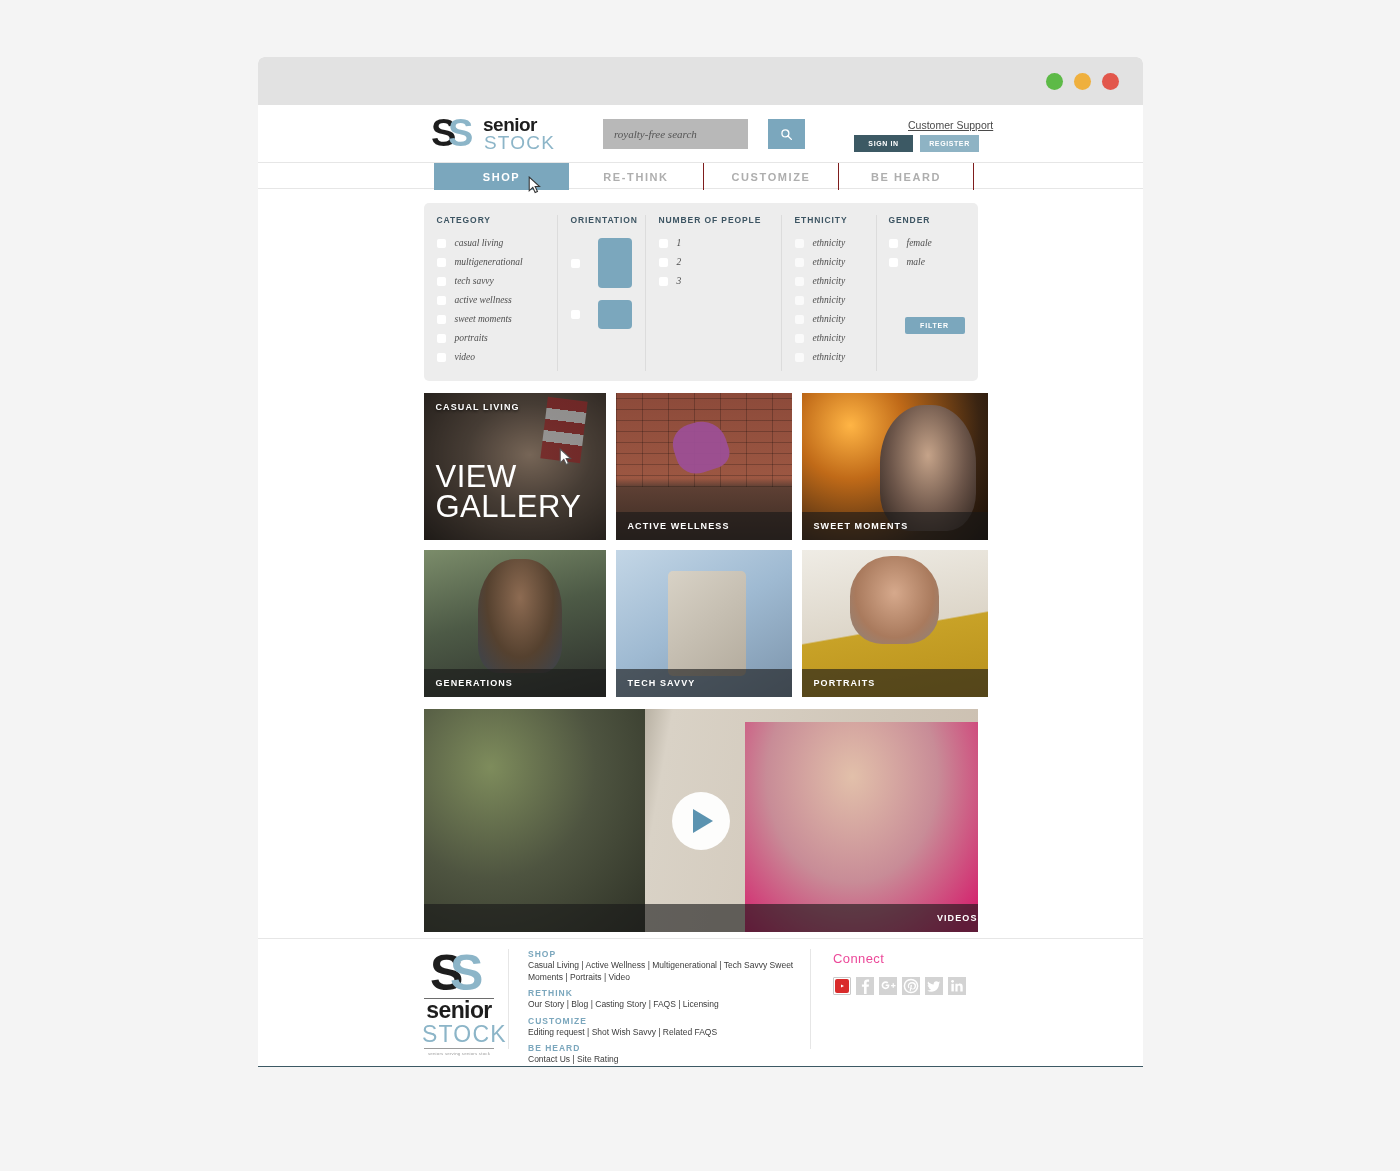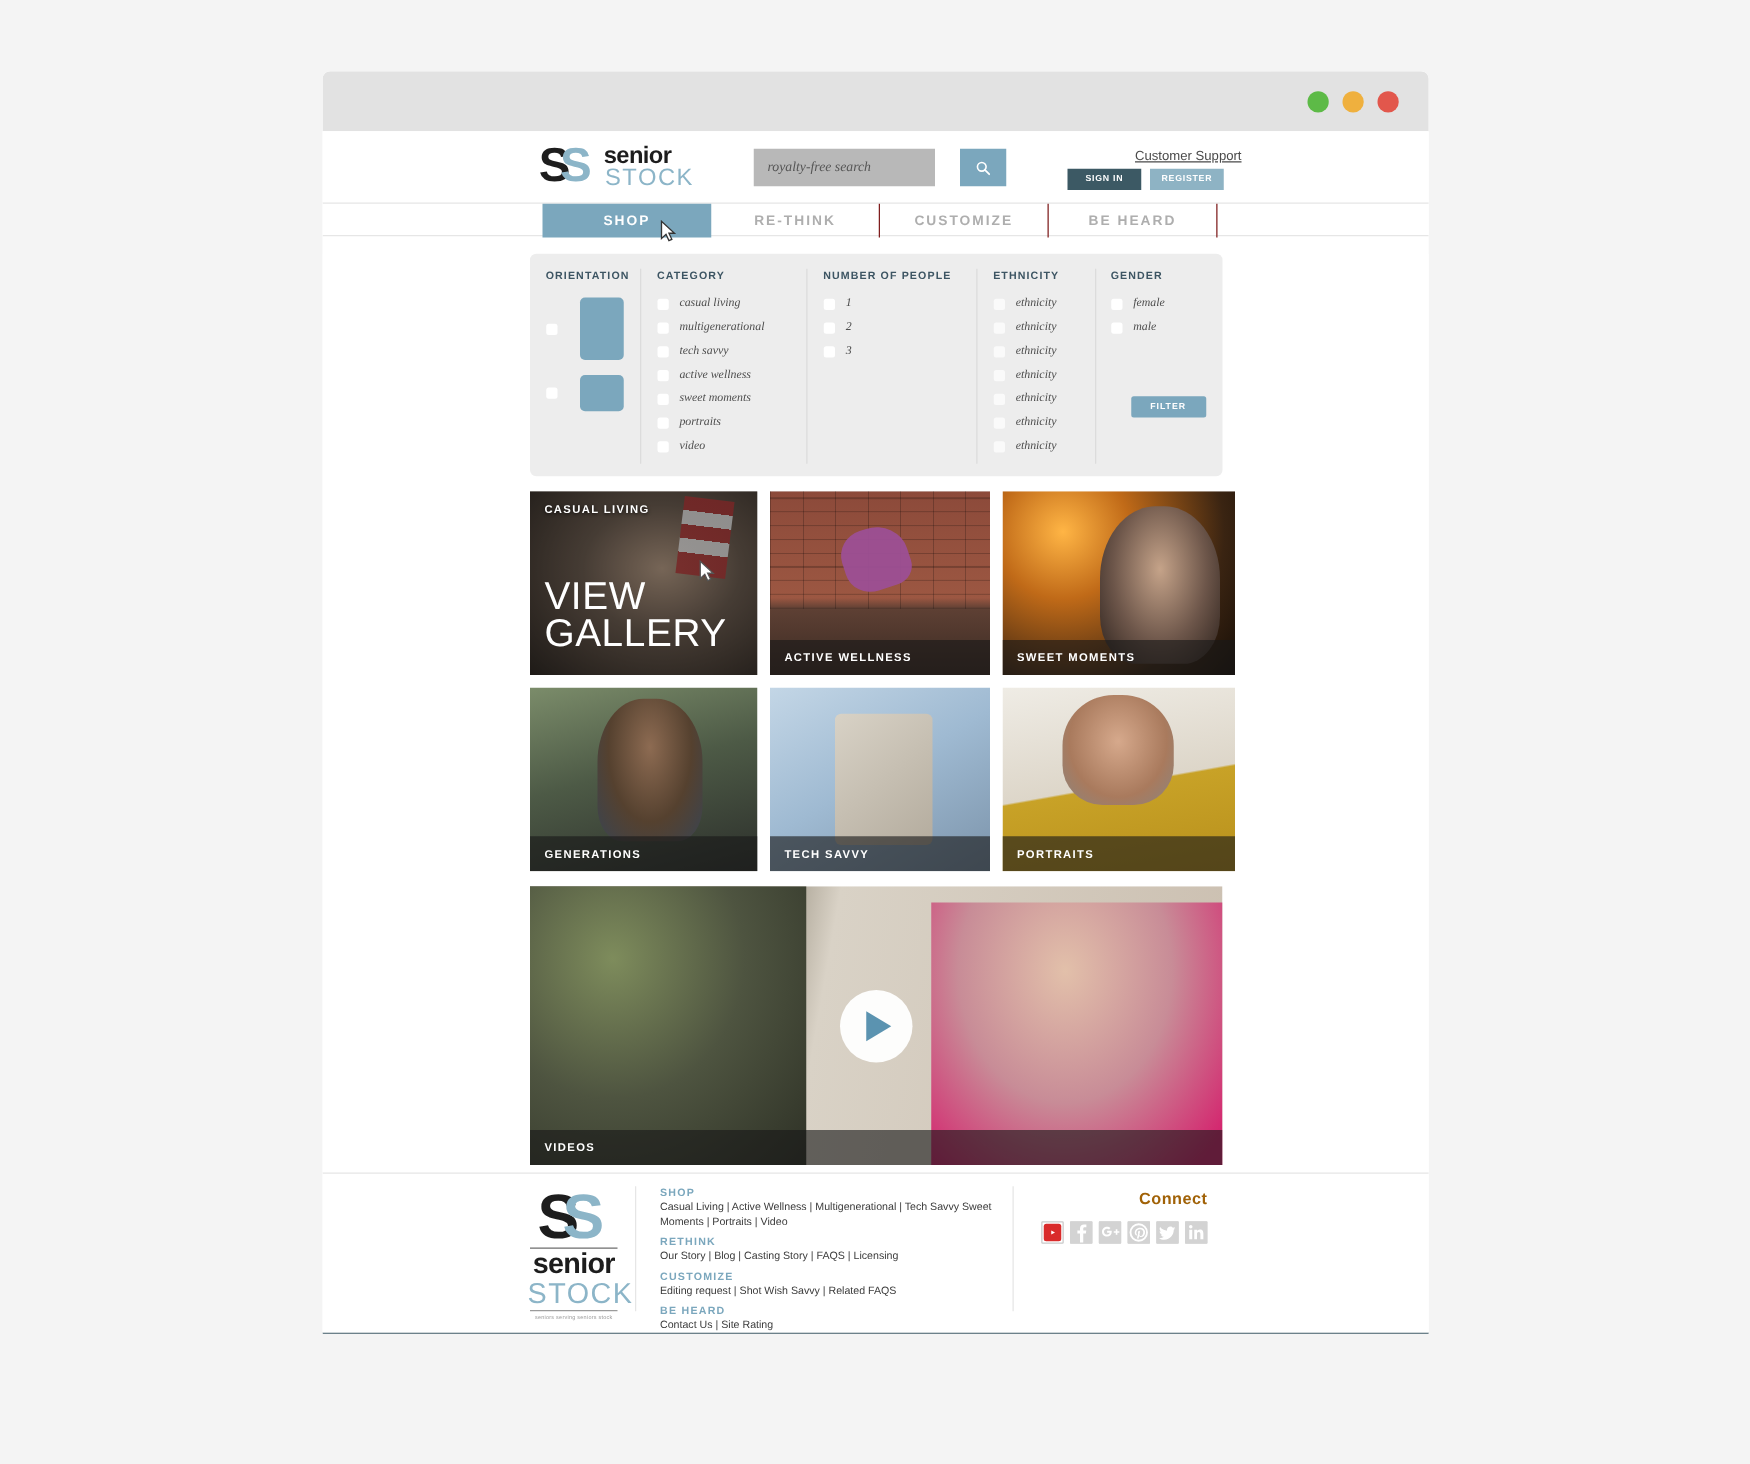--- a/index.html
+++ b/index.html
@@ -207,21 +207,21 @@
   .ph-video::before { content:""; position:absolute; left:0; top:0; width:40%; height:100%;
       background: radial-gradient(ellipse at 30% 26%, #7e8c5c 0%, #4e5440 48%, #2e3126 100%); }
   .ph-video::after { content:""; position:absolute; right:0; top:6%; width:42%; height:94%;
       background: radial-gradient(ellipse at 46% 26%, #e2c0aa 0%, #c88c97 48%, #d4246e 92%); }
   .play-btn {
     position: absolute; left: 50%; top: 50%; transform: translate(-50%,-50%);
     width: 58px; height: 58px; border-radius: 50%; background: rgba(255,255,255,0.95);
     display: flex; align-items: center; justify-content: center; z-index: 3;
   }
   .play-btn svg { width: 24px; height: 26px; margin-left: 4px; }
-  .video .tile-caption { z-index: 3; }
+  .video .tile-caption { z-index: 3; text-align: right; }
 
   
   .footer {
     border-top: 1px solid #e6e6e6; background: #fff;
     height: 128px; position: relative;
   }
   .f-logo { position: absolute; left: 164px; top: 13px; width: 74px; text-align: center; }
   .f-mark { position: relative; height: 46px; }
   .f-s-black {
     position: absolute; left: 8px; top: -4px; font-size: 50px; font-weight: bold;
@@ -246,23 +246,22 @@
     font-size: 8.5px; font-weight: bold; letter-spacing: 1px; color: #7ba7bd;
     margin-bottom: 1px;
   }
   .f-list { font-size: 8.5px; color: #3b3b3b; line-height: 11.5px; }
 
   .connect { position: absolute; left: 575px; top: 12px; }
   .connect-divider {
     position: absolute; left: 552px; top: 10px; width: 1px; height: 100px; background: #e6e6e6;
   }
   .connect-title {
-    font-size: 13px; font-weight: bold; color: #a16207; letter-spacing: 0.4px;
+    font-size: 13px; font-weight: normal; color: #ec4899; letter-spacing: 0.4px;
     margin-bottom: 11px;
-    text-align: right;
   }
   .socials { display: flex; gap: 5px; align-items: center; }
   .soc {
     width: 18px; height: 18px; background: #d3d3d3; cursor: pointer;
     display: flex; align-items: center; justify-content: center;
     color: #fff; font-weight: bold; font-size: 12px; border-radius: 1px;
   }
   .soc.youtube { background: #ffffff; border: 1px solid #c9c9c9; padding: 1px; }
   .soc.youtube .yt-box {
     width: 100%; height: 100%; background: #d92b2b; border-radius: 2px;
@@ -327,62 +326,62 @@
     </div>
     <svg class="cursor" style="left:270px; top:13px;" viewBox="0 0 12 17">
       <path d="M1 1 L1 14 L4.4 10.8 L6.6 15.6 L8.8 14.6 L6.6 10 L10.8 10 Z" fill="#fff" stroke="#333" stroke-width="1"></path>
     </svg>
   </div>
 
   <div class="page">
 
     <div class="filters">
 
+      <div class="fcol category">
+        <div class="fhead">CATEGORY</div>
+        <div class="frow">
+          <span class="cb"></span>
+          <span class="flabel">casual living</span>
+          </div>
+        <div class="frow">
+          <span class="cb"></span>
+          <span class="flabel">multigenerational</span>
+          </div>
+        <div class="frow">
+          <span class="cb"></span>
+          <span class="flabel">tech savvy</span>
+          </div>
+        <div class="frow">
+          <span class="cb"></span>
+          <span class="flabel">active wellness</span>
+          </div>
+        <div class="frow">
+          <span class="cb"></span>
+          <span class="flabel">sweet moments</span>
+          </div>
+        <div class="frow">
+          <span class="cb"></span>
+          <span class="flabel">portraits</span>
+          </div>
+        <div class="frow">
+          <span class="cb"></span>
+          <span class="flabel">video</span>
+          </div>
+      </div>
+
       <div class="fcol orientation">
         <div class="fhead">ORIENTATION</div>
         <div class="orient-row">
           <span class="cb"></span>
           <span class="swatch portrait"></span>
         </div>
         <div class="orient-row">
           <span class="cb"></span>
           <span class="swatch landscape"></span>
         </div>
-      </div>
-
-      <div class="fcol category">
-        <div class="fhead">CATEGORY</div>
-        <div class="frow">
-          <span class="cb"></span>
-          <span class="flabel">casual living</span>
-          </div>
-        <div class="frow">
-          <span class="cb"></span>
-          <span class="flabel">multigenerational</span>
-          </div>
-        <div class="frow">
-          <span class="cb"></span>
-          <span class="flabel">tech savvy</span>
-          </div>
-        <div class="frow">
-          <span class="cb"></span>
-          <span class="flabel">active wellness</span>
-          </div>
-        <div class="frow">
-          <span class="cb"></span>
-          <span class="flabel">sweet moments</span>
-          </div>
-        <div class="frow">
-          <span class="cb"></span>
-          <span class="flabel">portraits</span>
-          </div>
-        <div class="frow">
-          <span class="cb"></span>
-          <span class="flabel">video</span>
-          </div>
       </div>
 
       <div class="fcol people">
         <div class="fhead">NUMBER OF PEOPLE</div>
         <div class="frow">
           <span class="cb"></span>
           <span class="flabel">1</span>
           </div>
         <div class="frow">
           <span class="cb"></span>

